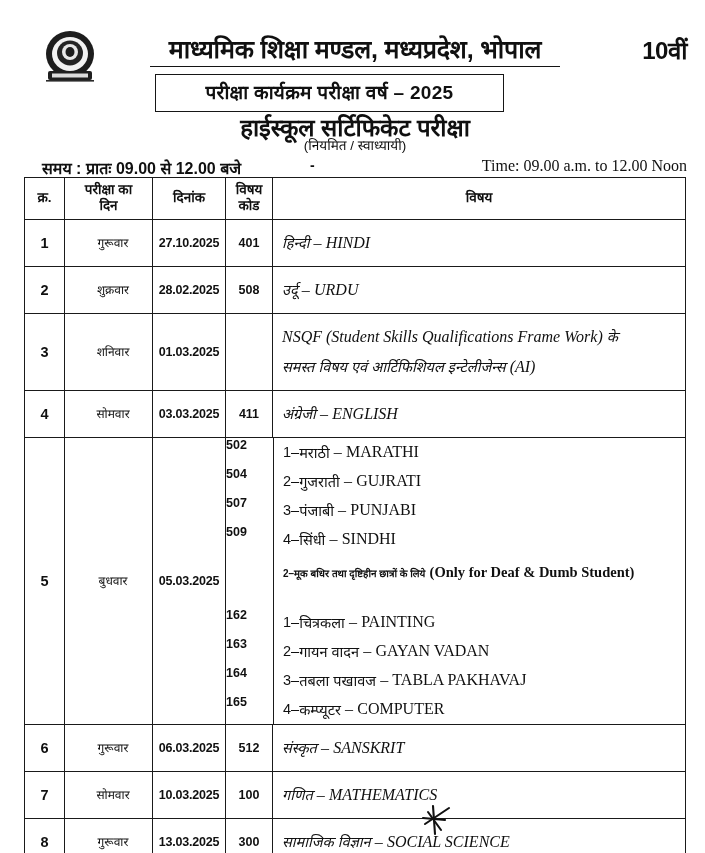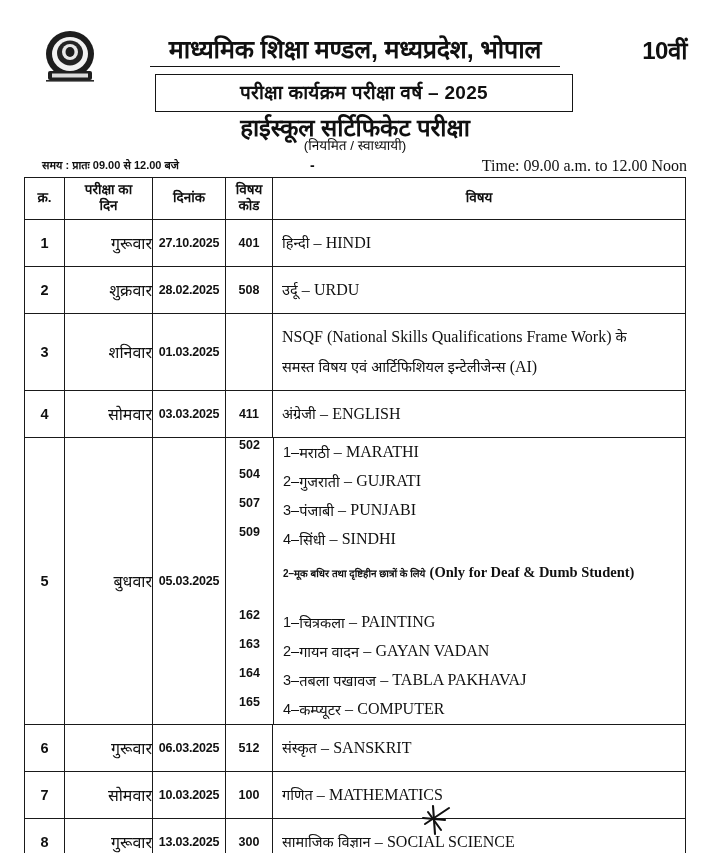--- a/index.html
+++ b/index.html
@@ -50,21 +50,21 @@
     top: 33px;
     font-size: 24px;
     font-weight: 700;
     letter-spacing: -0.5px;
   }
 
   .exam-prog-box {
     position: absolute;
     left: 155px;
     top: 74px;
-    width: 418px;
+    width: 349px;
     box-sizing: border-box;
     border: 1.5px solid #161616;
     text-align: center;
     font-size: 19px;
     font-weight: 700;
     padding: 4px 0 6px 0;
     letter-spacing: 0.3px;
   }
 
   .exam-type {
@@ -90,21 +90,21 @@
 
   .time-row {
     position: absolute;
     left: 42px;
     top: 157px;
     width: 645px;
     height: 18px;
   }
   .time-hi {
     position: absolute; left: 0; top: 0;
-    font-size: 11px; font-weight: 700; white-space: nowrap; text-align: right;
+    font-size: 16px; font-weight: 700; white-space: nowrap; text-align: right;
   }
   .time-dash {
     position: absolute; left: 268px; top: 0;
     font-size: 14px; font-weight: 700;
   }
   .time-en {
     position: absolute; right: 0; top: 0;
     font-family: "Liberation Serif", "DejaVu Serif", serif;
     font-size: 16px; font-weight: 400; white-space: nowrap;
   }
@@ -132,24 +132,24 @@
     line-height: 1.18;
     padding: 4px 2px 5px 2px;
   }
   .c-sno   { width: 40px;  }
   .c-day   { width: 88px;  }
   .c-date  { width: 73px;  }
   .c-code  { width: 47px;  }
   .c-subj  { width: auto;  }
 
   td.sno  { text-align:center; font-size: 14.5px; font-weight: 600; }
-  td.day  { text-align:right; font-size: 16px; padding-left: 9px; }
+  td.day  { text-align:center; font-size: 12px; padding-left: 9px; }
   td.date { text-align:center; font-size: 12.5px; font-weight: 600; letter-spacing: -0.2px;}
   td.code { text-align:center; font-size: 12.5px; font-weight: 600; }
-  td.subj { text-align:left; font-size: 15px; padding: 6px 6px 6px 9px; line-height: 1.5; }
+  td.subj { text-align:left; font-size: 15px; padding: 6px 6px 6px 9px; line-height: 1.5; font-style: italic; }
 
   tr.data-row > td { height: 34px; }
   tr.tall-row > td { height: 64px; }
 
   .subj-en {
     font-family: "Liberation Serif", "DejaVu Serif", serif;
     font-size: 16px;
   }
   .subj-hi { font-size: 14.5px; }
 
@@ -164,21 +164,20 @@
   
   .r5-wrap { position: relative; }
   .r5-line {
     display: flex;
     align-items: baseline;
     height: 29px;
   }
   .r5-code {
     width: 47px;
     flex: 0 0 47px;
-    text-align: center;
     font-size: 12.5px;
     font-weight: 600;
     font-family: "Liberation Sans","DejaVu Sans",sans-serif;
   }
   .r5-text {
     padding-left: 9px;
     border-left: 1.4px solid #1a1a1a;
     flex: 1 1 auto;
     align-self: stretch;
     display: flex;
@@ -296,21 +295,21 @@
         </td>
       </tr>
 
       <tr class="tall-row">
         <td class="sno">3</td>
         <td class="day">शनिवार</td>
         <td class="date">01.03.2025</td>
         <td class="code"></td>
         <td class="subj">
           <span class="nsqf-line">
-            <span>NSQF (National Skills Qualifications Frame Work)</span>
+            <span>NSQF (Student Skills Qualifications Frame Work)</span>
             <span class="hi">के</span>
           </span>
           <span class="nsqf-line">
             <span class="hi">समस्त विषय एवं आर्टिफिशियल इन्टेलीजेन्स</span>
             <span>(AI)</span>
           </span>
         </td>
       </tr>
 
       <tr class="data-row">

